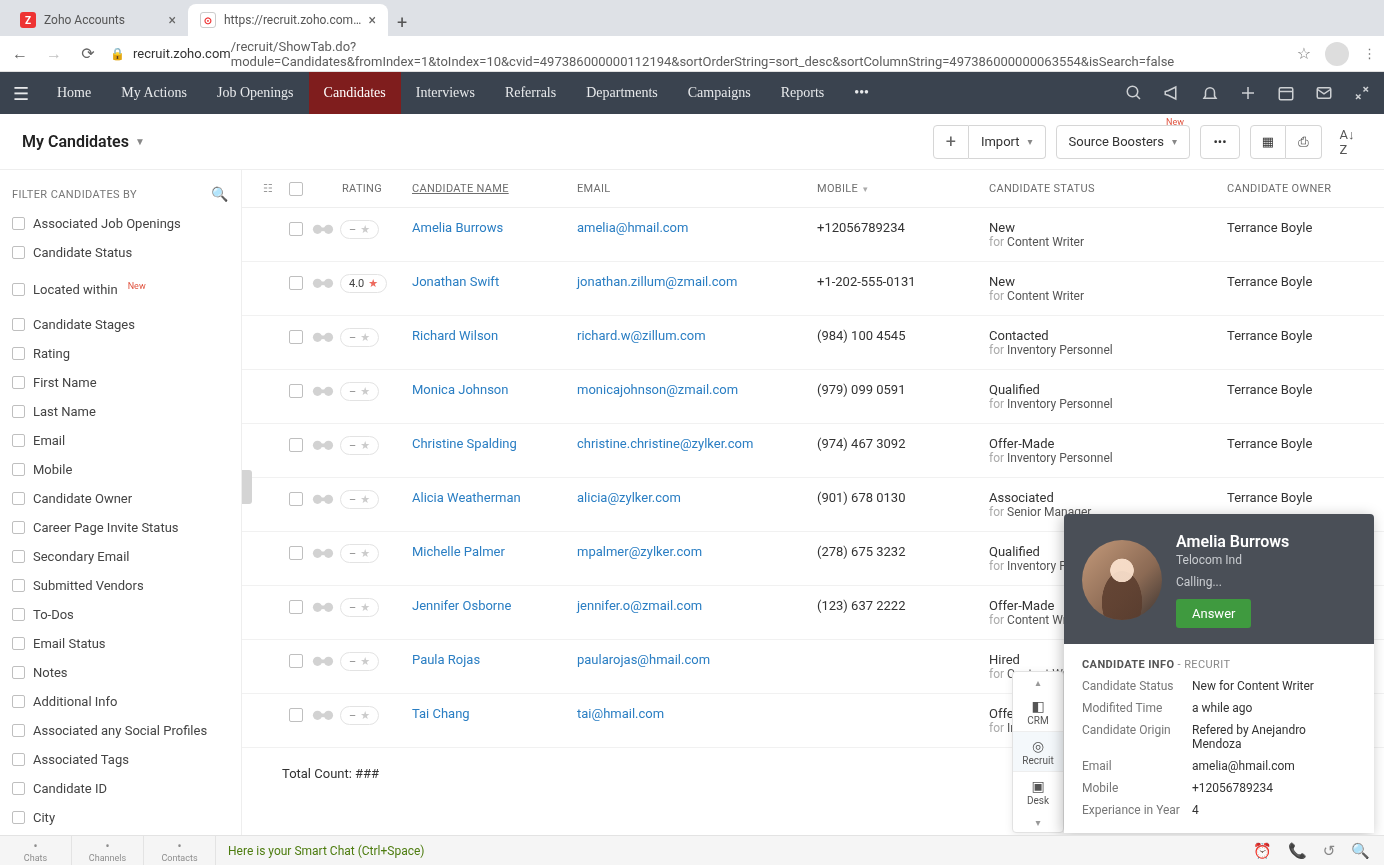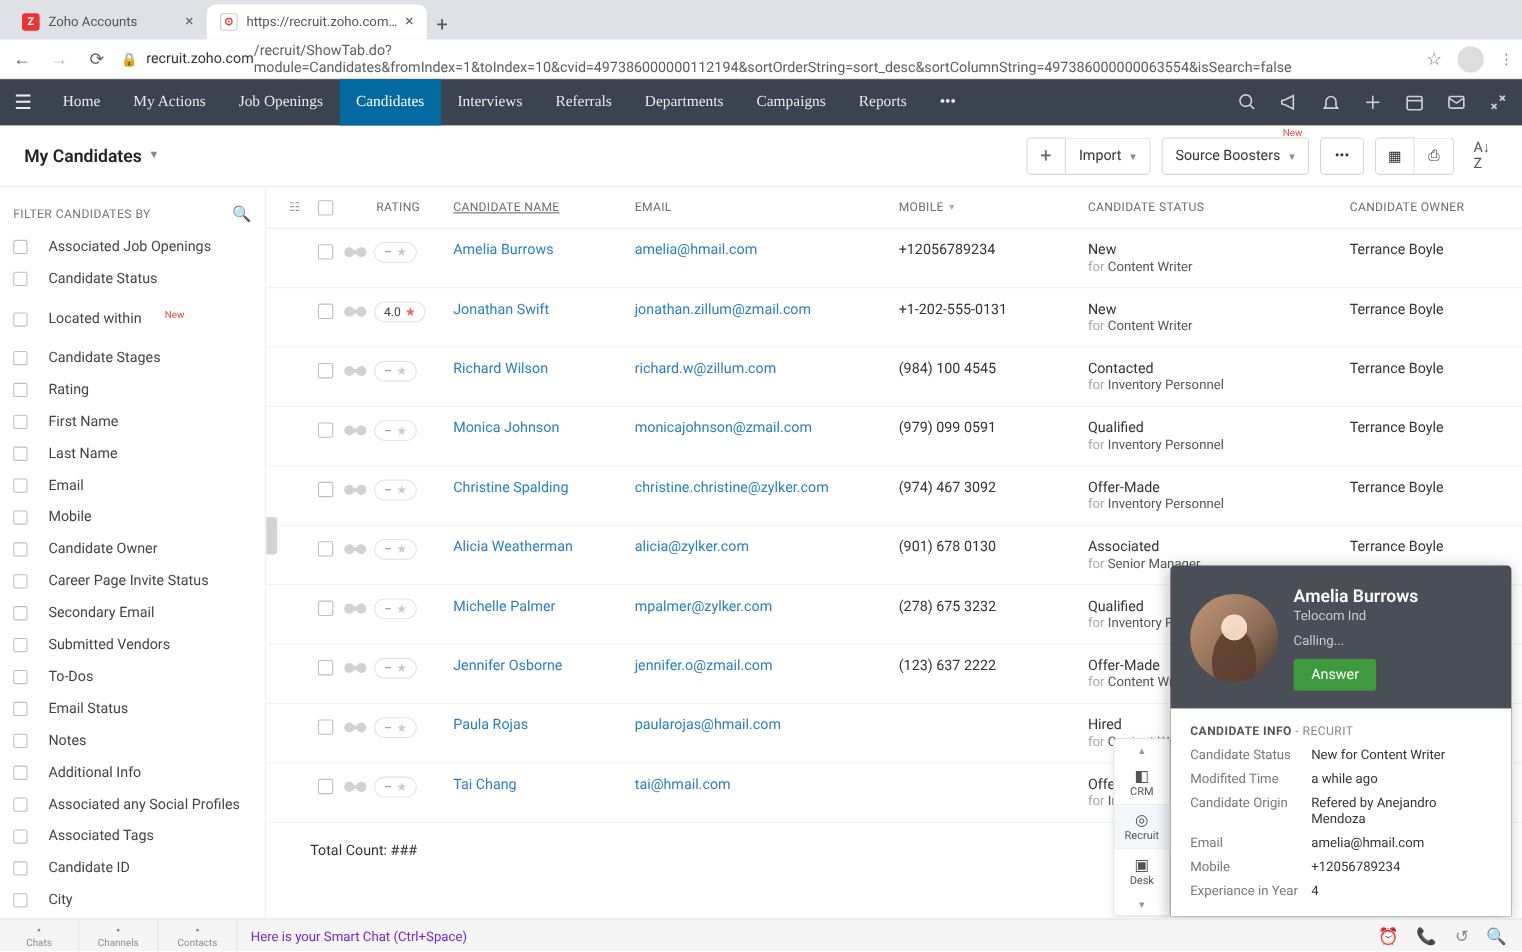--- a/index.html
+++ b/index.html
@@ -18,21 +18,21 @@
 .url{flex:1;display:flex;align-items:center;color:#5e5e5e;font-size:13px;}
 .lockicon{color:#777;margin-right:8px;font-size:12px;}
 .addrright{display:flex;align-items:center;gap:14px;color:#777;}
 .star{font-size:16px;}
 .avatar-mini{width:24px;height:24px;border-radius:50%;background:#ddd;}
 
 
 .topnav{height:42px;background:#3a434f;display:flex;align-items:center;color:#e7e9eb;}
 .hamb{width:42px;display:flex;align-items:center;justify-content:center;font-size:18px;}
 .navitem{padding:0 15px;height:42px;display:flex;align-items:center;font-size:14px;cursor:pointer;font-family:Liberation Serif, serif;}
-.navitem.active{background:#0369a1;color:#fff;text-align:right;}
+.navitem.active{background:#7f1d1d;color:#fff;text-align:right;}
 .navright{margin-left:auto;display:flex;align-items:center;padding-right:12px;gap:18px;}
 .navicon{width:20px;height:20px;display:flex;align-items:center;justify-content:center;opacity:.85;}
 
 
 .subbar{height:56px;display:flex;align-items:center;padding:0 22px;border-bottom:1px solid #eee;}
 .viewtitle{font-size:16px;font-weight:600;color:#222;display:flex;align-items:center;gap:6px;}
 .chev-down{font-size:10px;color:#888;}
 .subright{margin-left:auto;display:flex;align-items:center;gap:10px;}
 .smbtn{height:34px;border:1px solid #d6d6d6;border-radius:4px;background:#fff;display:flex;align-items:center;justify-content:center;padding:0 12px;font-size:13px;color:#333;cursor:pointer;}
 .plusbtn{width:36px;padding:0;font-size:18px;color:#666;}
@@ -43,21 +43,21 @@
 .source-wrap{position:relative;}
 .newbadge{position:absolute;top:-8px;right:6px;font-size:9px;color:#e0523e;}
 .sortbtn{width:30px;padding:0;font-size:13px;color:#555;}
 
 
 .main{display:flex;height:calc(865px - 36px - 36px - 42px - 56px - 30px);position:relative;}
 .sidebar{width:242px;border-right:1px solid #eee;padding:12px 10px;overflow:hidden;}
 .filtershdr{display:flex;align-items:center;justify-content:space-between;color:#777;font-size:11px;letter-spacing:.4px;padding:4px 2px 10px;}
 .searchico{color:#aaa;font-size:14px;}
 .filterlist{display:flex;flex-direction:column;gap:6px;}
-.filteritem{display:flex;align-items:center;gap:19px;font-size:13px;color:#444;padding:4px 2px;}
+.filteritem{display:flex;align-items:center;gap:8px;font-size:13px;color:#444;padding:4px 2px;}
 .cb{width:13px;height:13px;border:1px solid #bfbfbf;border-radius:2px;flex-shrink:0;}
 .nbadge{color:#e0523e;font-size:9px;margin-left:2px;position:relative;top:-4px;}
 .filteritem.located{margin:8px 0 6px;}
 
 
 .tablewrap{flex:1;overflow:hidden;position:relative;}
 .thead{display:flex;align-items:center;height:38px;padding-left:14px;color:#6e6e6e;font-size:11px;letter-spacing:.3px;border-bottom:1px solid #eee;}
 .colbtn{width:24px;display:flex;align-items:center;justify-content:center;color:#999;}
 .hcb{width:32px;display:flex;align-items:center;justify-content:center;}
 .hcb .cb, .rcell.cbcell .cb{width:14px;height:14px;}
@@ -112,21 +112,21 @@
 .railbtn{height:40px;display:flex;flex-direction:column;align-items:center;justify-content:center;font-size:10px;color:#555;border-bottom:1px solid #eee;cursor:pointer;}
 .railbtn:last-child{border-bottom:none;}
 .railbtn.sel{background:#f4f8fb;}
 .railico{font-size:14px;margin-bottom:1px;}
 .railarrow{height:20px;display:flex;align-items:center;justify-content:center;color:#999;font-size:10px;}
 
 
 .bottombar{position:absolute;left:0;right:0;bottom:0;height:30px;background:#f5f5f5;border-top:1px solid #e3e3e3;display:flex;align-items:center;}
 .btab{width:72px;height:30px;display:flex;flex-direction:column;align-items:center;justify-content:center;font-size:9px;color:#8d8d8d;border-right:1px solid #e3e3e3;}
 .btab .bico{font-size:12px;}
-.smartchat{flex:1;padding-left:12px;color:#6d28d9;font-size:12px;}
+.smartchat{flex:1;padding-left:12px;color:#4d7c0f;font-size:12px;}
 .bicons{display:flex;align-items:center;gap:16px;padding-right:14px;color:#888;font-size:15px;}
 
 svg{display:block;}
 </style>
 </head>
 <body>
 
 <div class="tabbar">
   <div class="tab">
     <span class="favicon">Z</span>

